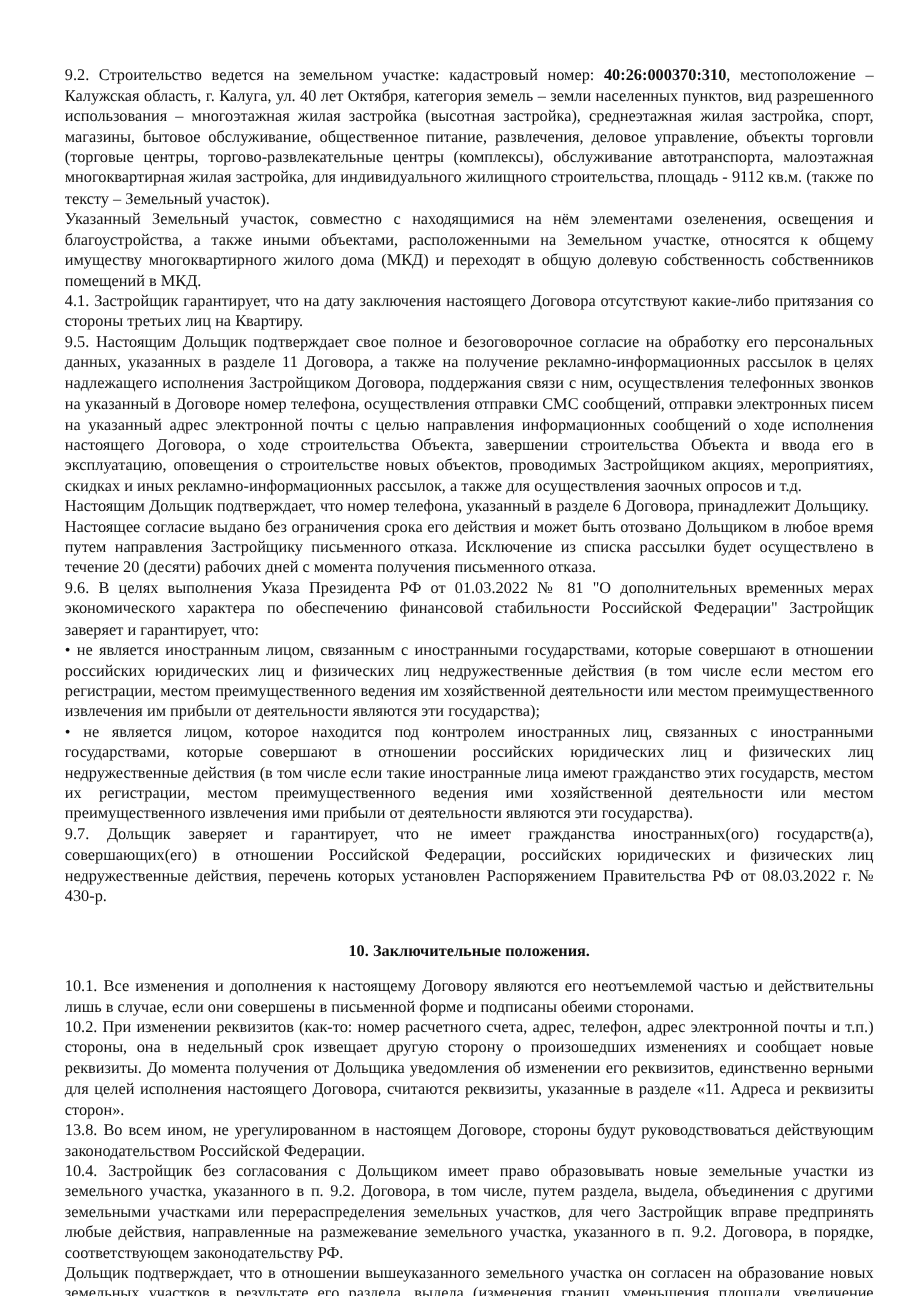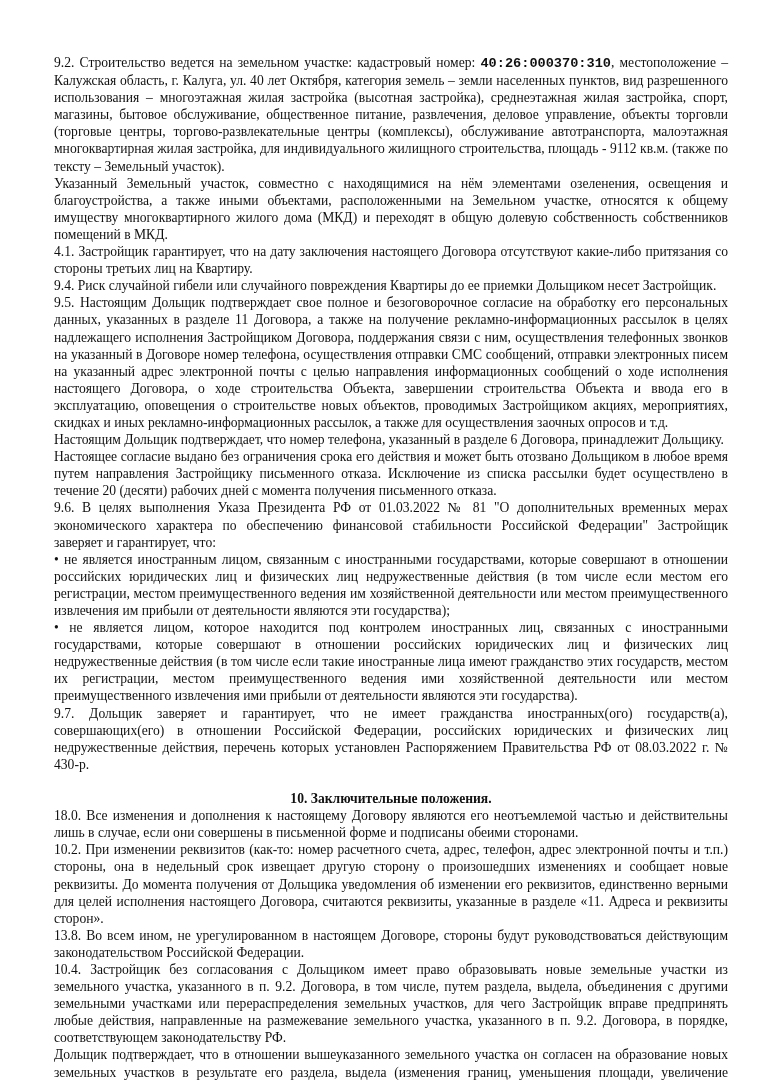--- a/index.html
+++ b/index.html
@@ -8,40 +8,39 @@
     position: absolute;
     left: 54px;
     top: 54px;
     width: 674px;
     font-family: "Liberation Serif", serif;
     font-size: 13.6px;
     line-height: 17.1px;
     color: #111111;
   }
   .p { margin: 0; text-align: justify; text-align-last: left; }
-  .b { font-weight: bold; font-family: Liberation Mono, monospace; }
+  .b { font-weight: bold; }
   .blank { height: 17.1px; }
-  .heading { margin: 0; text-align: center; font-weight: bold; }
+  .heading { margin: 12px; text-align: center; font-weight: bold; }
 </style>
 </head>
 <body>
 
 <div class="page">
   <p class="p"><span>9.2. Строительство ведется на земельном участке: кадастровый номер: </span><span class="b">40:26:000370:310</span><span>, местоположение – Калужская область, г. Калуга, ул. 40 лет Октября, категория земель – земли населенных пунктов, вид разрешенного использования – многоэтажная жилая застройка (высотная застройка), среднеэтажная жилая застройка, спорт, магазины, бытовое обслуживание, общественное питание, развлечения, деловое управление, объекты торговли (торговые центры, торгово-развлекательные центры (комплексы), обслуживание автотранспорта, малоэтажная многоквартирная жилая застройка, для индивидуального жилищного строительства, площадь - 9112 кв.м. (также по тексту – Земельный участок).</span></p>
   <p class="p">Указанный Земельный участок, совместно с находящимися на нём элементами озеленения, освещения и благоустройства, а также иными объектами, расположенными на Земельном участке, относятся к общему имуществу многоквартирного жилого дома (МКД) и переходят в общую долевую собственность собственников помещений в МКД.</p>
   <p class="p">4.1. Застройщик гарантирует, что на дату заключения настоящего Договора отсутствуют какие-либо притязания со стороны третьих лиц на Квартиру.</p>
-  <p class="p">9.4. Риск случайной гибели или случайного повреждения Квартиры до ее приемки Дольщиком несет Застройщик.</p>
   <p class="p">9.5. Настоящим Дольщик подтверждает свое полное и безоговорочное согласие на обработку его персональных данных, указанных в разделе 11 Договора, а также  на получение рекламно-информационных рассылок в целях надлежащего исполнения Застройщиком Договора, поддержания связи с ним, осуществления телефонных звонков на указанный в Договоре номер телефона, осуществления отправки СМС сообщений, отправки электронных писем на указанный адрес электронной почты с целью направления информационных сообщений о ходе исполнения настоящего Договора, о ходе строительства Объекта, завершении строительства Объекта и ввода его в эксплуатацию, оповещения о строительстве новых объектов, проводимых Застройщиком акциях, мероприятиях, скидках и иных рекламно-информационных рассылок, а также для осуществления заочных опросов и т.д.</p>
   <p class="p">Настоящим Дольщик подтверждает, что номер телефона, указанный в разделе 6 Договора, принадлежит Дольщику.</p>
   <p class="p">Настоящее согласие выдано без ограничения срока его действия и может быть отозвано Дольщиком в любое время путем направления Застройщику письменного отказа. Исключение из списка рассылки будет осуществлено в течение 20 (десяти) рабочих дней с момента получения письменного отказа.</p>
   <p class="p">9.6. В целях выполнения Указа Президента РФ от 01.03.2022 № 81 "О дополнительных временных мерах экономического характера по обеспечению финансовой стабильности Российской Федерации" Застройщик заверяет и гарантирует, что:</p>
   <p class="p">• не является иностранным лицом, связанным с иностранными государствами, которые совершают в отношении российских юридических лиц и физических лиц недружественные действия (в том числе если местом его регистрации, местом преимущественного ведения им хозяйственной деятельности или местом преимущественного извлечения им прибыли от деятельности являются эти государства);</p>
   <p class="p">• не является лицом, которое находится под контролем иностранных лиц, связанных с иностранными государствами, которые совершают в отношении российских юридических лиц и физических лиц недружественные действия (в том числе если такие иностранные лица имеют гражданство этих государств, местом их регистрации, местом преимущественного ведения ими хозяйственной деятельности или местом преимущественного извлечения ими прибыли от деятельности являются эти государства).</p>
   <p class="p">9.7. Дольщик заверяет и гарантирует, что не имеет гражданства иностранных(ого) государств(а), совершающих(его) в отношении Российской Федерации, российских юридических и физических лиц недружественные действия, перечень которых установлен Распоряжением Правительства РФ от 08.03.2022 г. № 430-р.</p>
   <div class="blank"></div>
   <p class="heading">10. Заключительные положения.</p>
-  <p class="p">18.0. Все изменения и дополнения к настоящему Договору являются его неотъемлемой частью и действительны лишь в случае, если они совершены в письменной форме и подписаны обеими сторонами.</p>
+  <p class="p">10.1. Все изменения и дополнения к настоящему Договору являются его неотъемлемой частью и действительны лишь в случае, если они совершены в письменной форме и подписаны обеими сторонами.</p>
   <p class="p">10.2. При изменении реквизитов (как-то: номер расчетного счета, адрес, телефон, адрес электронной почты и т.п.) стороны, она в недельный срок извещает другую сторону о произошедших изменениях и сообщает новые реквизиты. До момента получения от Дольщика уведомления об изменении его реквизитов, единственно верными для целей исполнения настоящего Договора, считаются реквизиты, указанные в разделе «11. Адреса и реквизиты сторон».</p>
   <p class="p">13.8. Во всем ином, не урегулированном в настоящем Договоре, стороны будут руководствоваться действующим законодательством Российской Федерации.</p>
   <p class="p">10.4. Застройщик без согласования с Дольщиком имеет право образовывать новые земельные участки из земельного участка, указанного в п. 9.2. Договора, в том числе, путем раздела, выдела, объединения с другими земельными участками или перераспределения земельных участков, для чего Застройщик вправе предпринять любые действия, направленные на размежевание земельного участка, указанного в п. 9.2. Договора, в порядке, соответствующем законодательству РФ.</p>
   <p class="p">Дольщик подтверждает, что в отношении вышеуказанного земельного участка он согласен на образование новых земельных участков в результате его раздела, выдела (изменения границ, уменьшения площади, увеличение площади) в соответствии со схемой расположения земельных участков на схеме, утвержденной Застройщиком, изменение вида разрешенного использования вновь образованных земельных участков, на которых не осуществляется строительство многоквартирного дома, и на совершение иных действий, в соответствии со ст.11.2-11.9 Земельного кодекса РФ, и на совершение Застройщиком, в том числе от имени Дольщика, необходимых действий для государственной регистрации права собственности на вновь образованные земельные участки, государственной регистрации внесения, изменения или прекращения залога прав аренды земельных участков у дольщиков в силу закона в Едином государственном реестре прав на недвижимое имущество и сделок с ним.</p>
 
 </div>
 
 </body></html>

